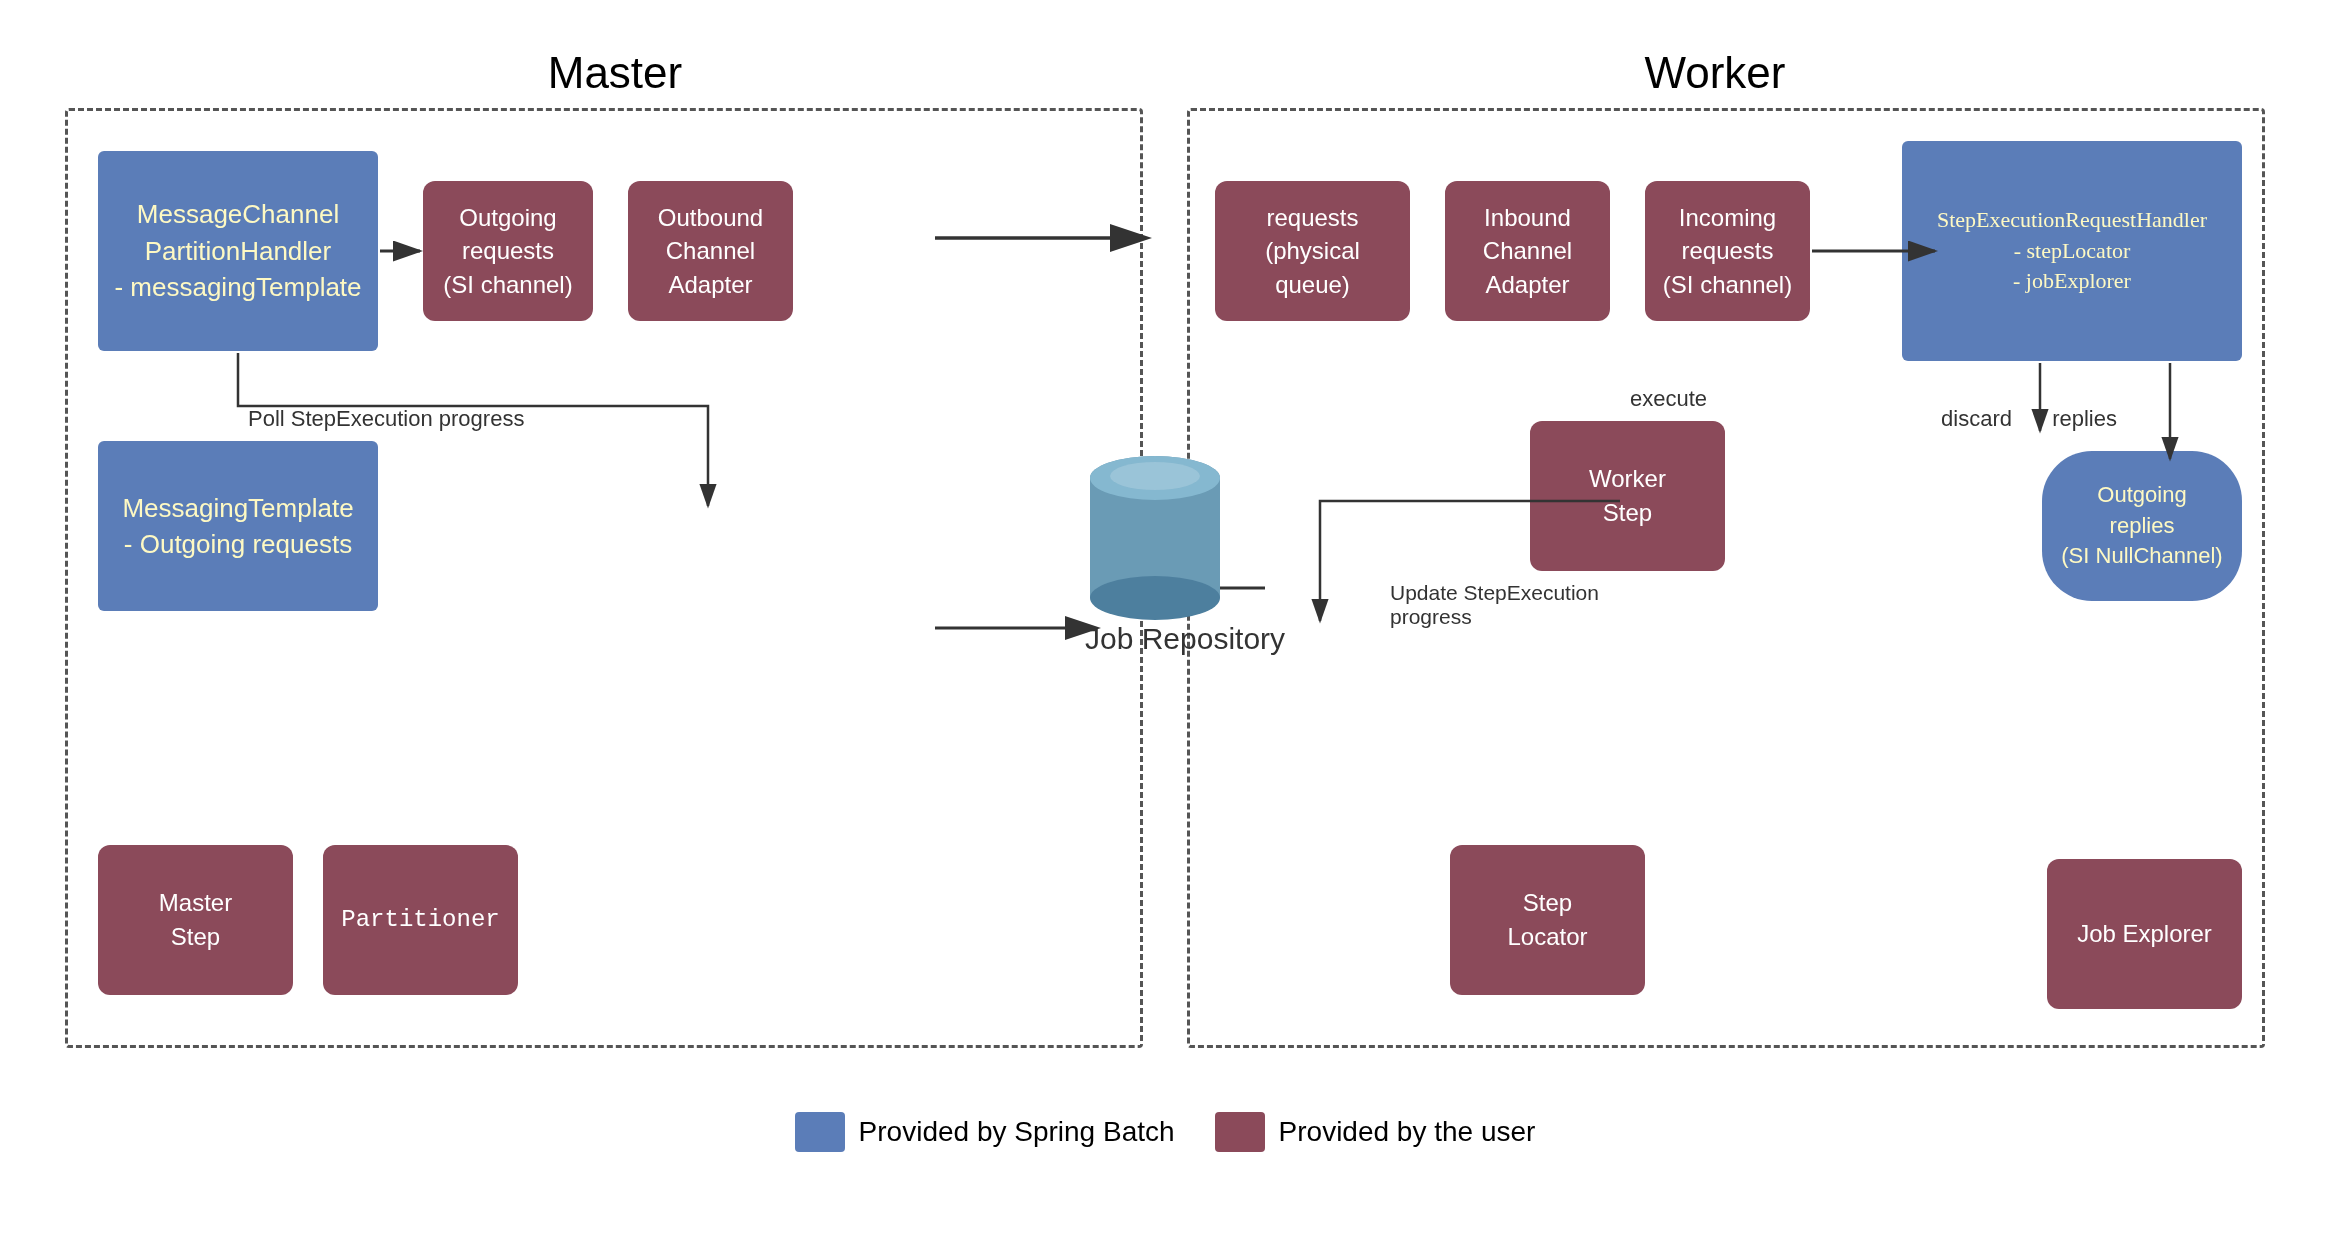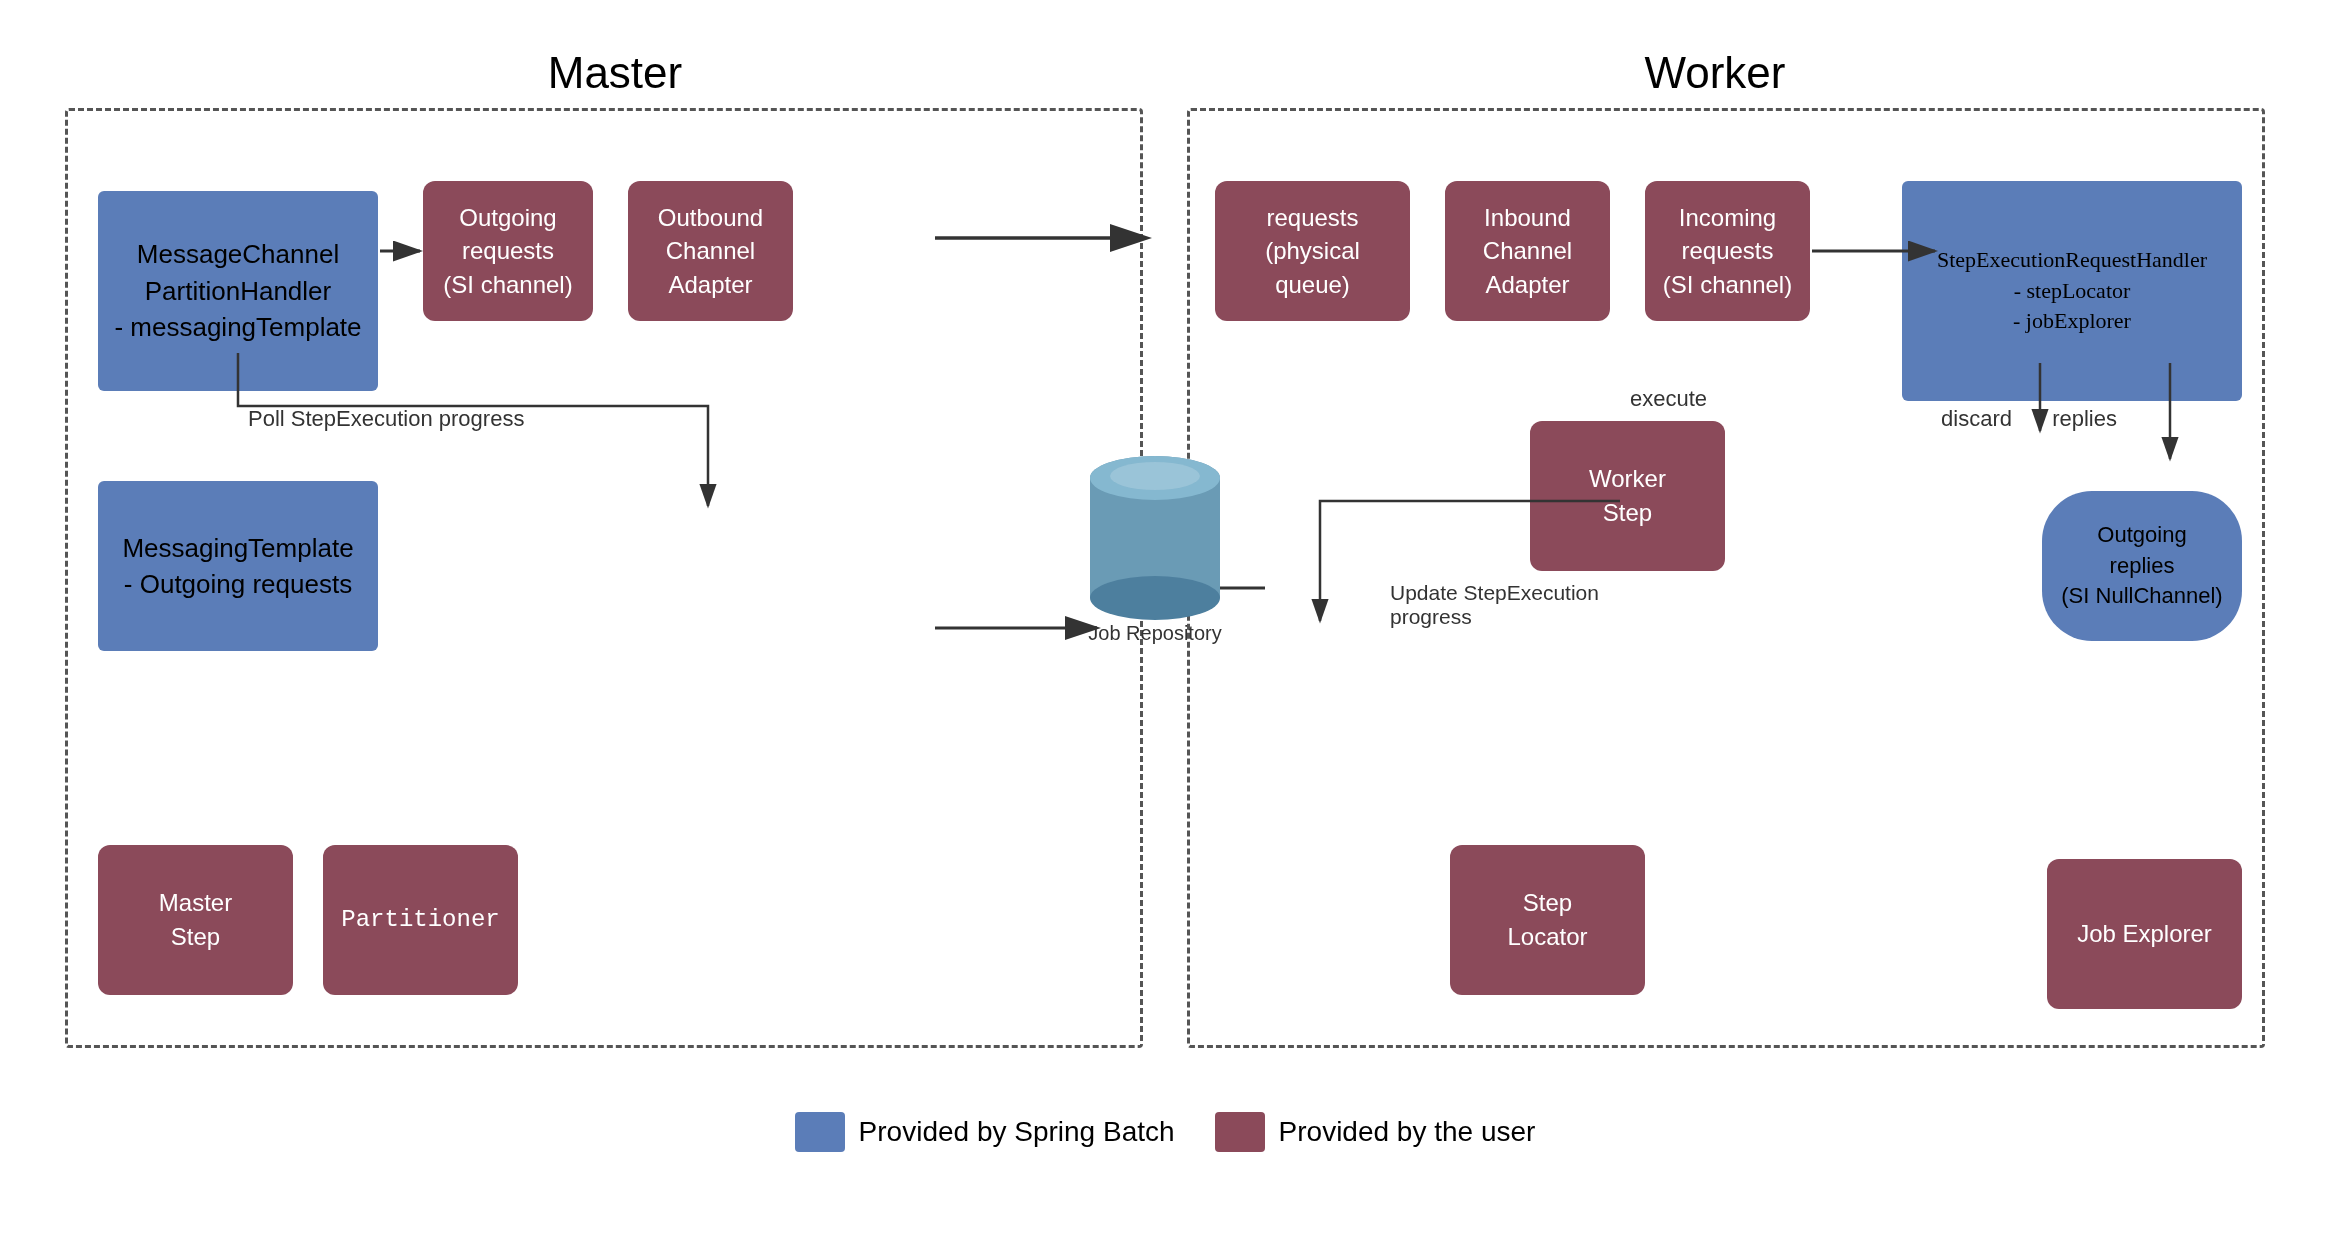--- a/index.html
+++ b/index.html
@@ -67,29 +67,28 @@
       width: 49%;
       height: 940px;
       position: relative;
       padding: 30px;
     }
 
     
     .blue-box {
       background: #5b7db8;
       border-radius: 6px;
-      color: #000000;
+      color: #fef9c3;
       font-size: 26px;
       line-height: 1.4;
       display: flex;
       align-items: center;
       justify-content: center;
       text-align: center;
       padding: 15px;
-      margin-top: 40px;
     }
 
     
     .red-box {
       background: #8b4a5a;
       border-radius: 12px;
       color: white;
       font-size: 24px;
       line-height: 1.4;
       display: flex;
@@ -331,21 +330,21 @@
     <svg width="140" height="200">
 
       <ellipse cx="70" cy="40" rx="65" ry="22" fill="#6a9bb5"></ellipse>
       <rect x="5" y="40" width="130" height="120" fill="#6a9bb5"></rect>
       <ellipse cx="70" cy="160" rx="65" ry="22" fill="#4d7f9e"></ellipse>
 
       <ellipse cx="70" cy="40" rx="65" ry="22" fill="#85b8d0"></ellipse>
 
       <ellipse cx="70" cy="38" rx="45" ry="14" fill="#afd0e0" opacity="0.5"></ellipse>
     </svg>
-    <div style="text-align:center; font-size:20px; color:#333; margin-top:-20px; font-weight:400;">Job
+    <div style="text-align:center; font-size:30px; color:#333; margin-top:-20px; font-weight:400;">Job
 Repository</div>
   </div>
 
   <div class="legend" style="margin-top: 24px; justify-content: center;">
     <div class="legend-item">
       <div class="legend-blue"></div>
       <span>Provided by Spring Batch</span>
     </div>
     <div class="legend-item">
       <div class="legend-red"></div>

